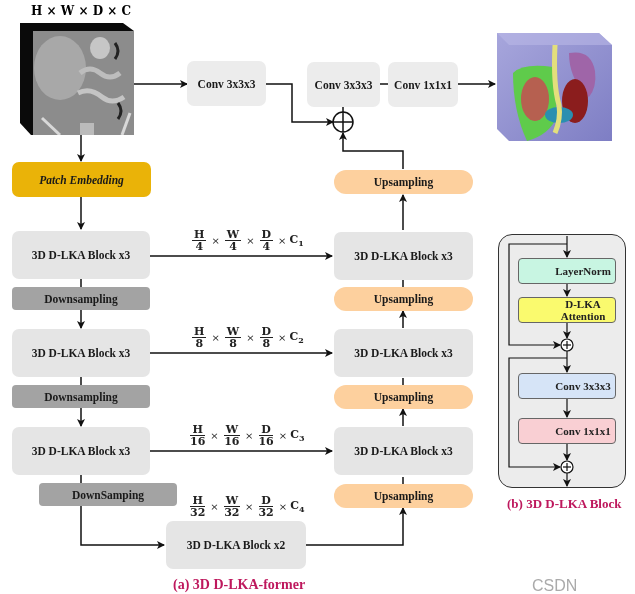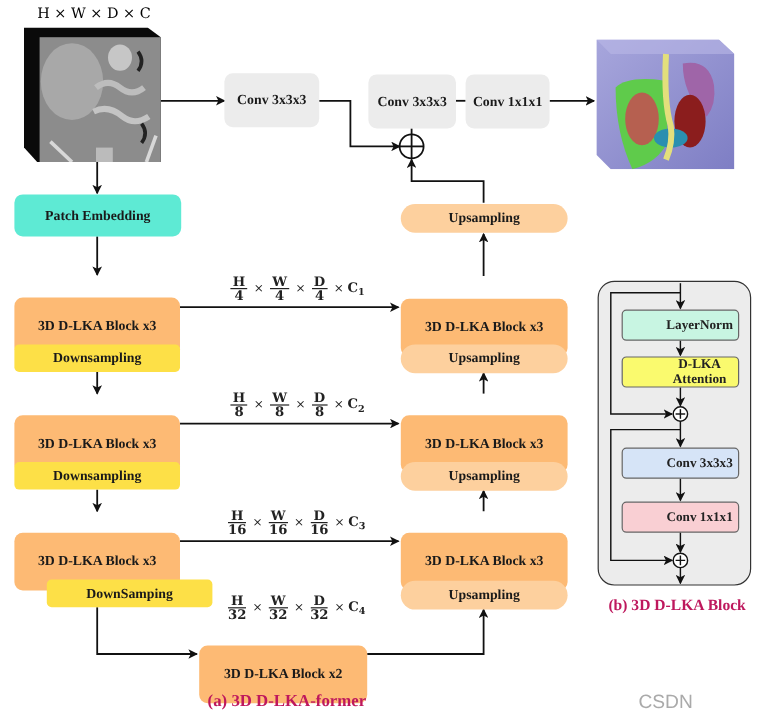--- a/index.html
+++ b/index.html
@@ -1,22 +1,22 @@
 <!DOCTYPE html>
 <html><head>
 <meta charset="utf-8">
 <style>
   html,body{margin:0;padding:0;background:#fff;}
   body{width:635px;height:594px;position:relative;overflow:hidden;font-family:"Liberation Serif","DejaVu Serif",serif;}
   .abs{position:absolute;}
   .box{position:absolute;display:flex;align-items:center;justify-content:center;font-weight:bold;font-size:11.5px;color:#1a1a1a;border-radius:7px;box-sizing:border-box;white-space:nowrap;}
-  .blue{background:#fdba74;margin-top:17px;}
-  .pink{background:#fde047;border-radius:4px;}
+  .blue{background:#e5e5e5;}
+  .pink{background:#a3a3a3;border-radius:4px;}
   .orange{background:#fdd09e;border-radius:12px;}
-  .gray{background:#5eead4;}
+  .gray{background:#eab308;font-style:italic;}
   .lgray{background:#ececec;}
   svg.wires{position:absolute;left:0;top:0;width:635px;height:594px;pointer-events:none;}
   .frac{position:absolute;display:flex;align-items:center;font-family:"DejaVu Serif",serif;font-size:11px;font-weight:bold;color:#222;}
   .fr{display:inline-flex;flex-direction:column;align-items:center;margin:0 2px;line-height:11px;}
   .fr .num{border-bottom:1.2px solid #222;padding:0 2px;}
   .times{font-weight:normal;margin:0 3px;font-size:10px;}
   .sub{font-size:8px;vertical-align:-3px;}
   .caption{position:absolute;font-weight:bold;font-size:13px;color:#be185d;}
   .panel{position:absolute;left:498px;top:234px;width:128px;height:254px;border:1.5px solid #333;border-radius:14px;background:#ececec;box-sizing:border-box;}
   .pbox{position:absolute;left:518px;width:98px;height:26px;border:1px solid #666;border-radius:4px;display:flex;align-items:center;justify-content:center;font-weight:bold;font-size:11px;color:#222;box-sizing:border-box;padding-left:32px;}
@@ -86,21 +86,21 @@
     <polyline points="567,358 509,358 509,467 561,467" marker-end="url(#ah)"></polyline>
     <line x1="567" y1="398" x2="567" y2="418" marker-end="url(#ah)"></line>
     <line x1="567" y1="444" x2="567" y2="461" marker-end="url(#ah)"></line>
     <circle cx="567" cy="467" r="6" fill="#fff"></circle>
     <line x1="563" y1="467" x2="571" y2="467"></line>
     <line x1="567" y1="463" x2="567" y2="471"></line>
     <line x1="567" y1="473" x2="567" y2="486" marker-end="url(#ah)"></line>
   </g>
 </svg>
 
-<div class="abs" style="left:31px;top:4px;font-weight:normal;font-size:12px;font-family:'DejaVu Serif',serif;">H × W × D × C</div>
+<div class="abs" style="left:31px;top:4px;font-weight:bold;font-size:12px;font-family:'DejaVu Serif',serif;">H × W × D × C</div>
 
 <div class="abs" style="left:20px;top:23px;width:114px;height:112px;">
   <svg width="114" height="112" viewBox="0 0 114 112">
     <polygon points="0,0 103,0 114,8 114,112 11,112 0,100" fill="#0a0a0a"></polygon>
     <rect x="13" y="8" width="101" height="104" fill="#8c8c8c"></rect>
     <ellipse cx="40" cy="45" rx="26" ry="32" fill="#a8a8a8"></ellipse>
     <ellipse cx="80" cy="25" rx="10" ry="11" fill="#c6c6c6"></ellipse>
     <path d="M60,50 q10,-8 20,0 q10,8 20,0" stroke="#bdbdbd" stroke-width="5" fill="none"></path>
     <path d="M58,70 q12,-6 24,4 q10,8 22,0" stroke="#c4c4c4" stroke-width="5" fill="none"></path>
     <path d="M95,20 q6,8 0,16" stroke="#222" stroke-width="3" fill="none"></path>

